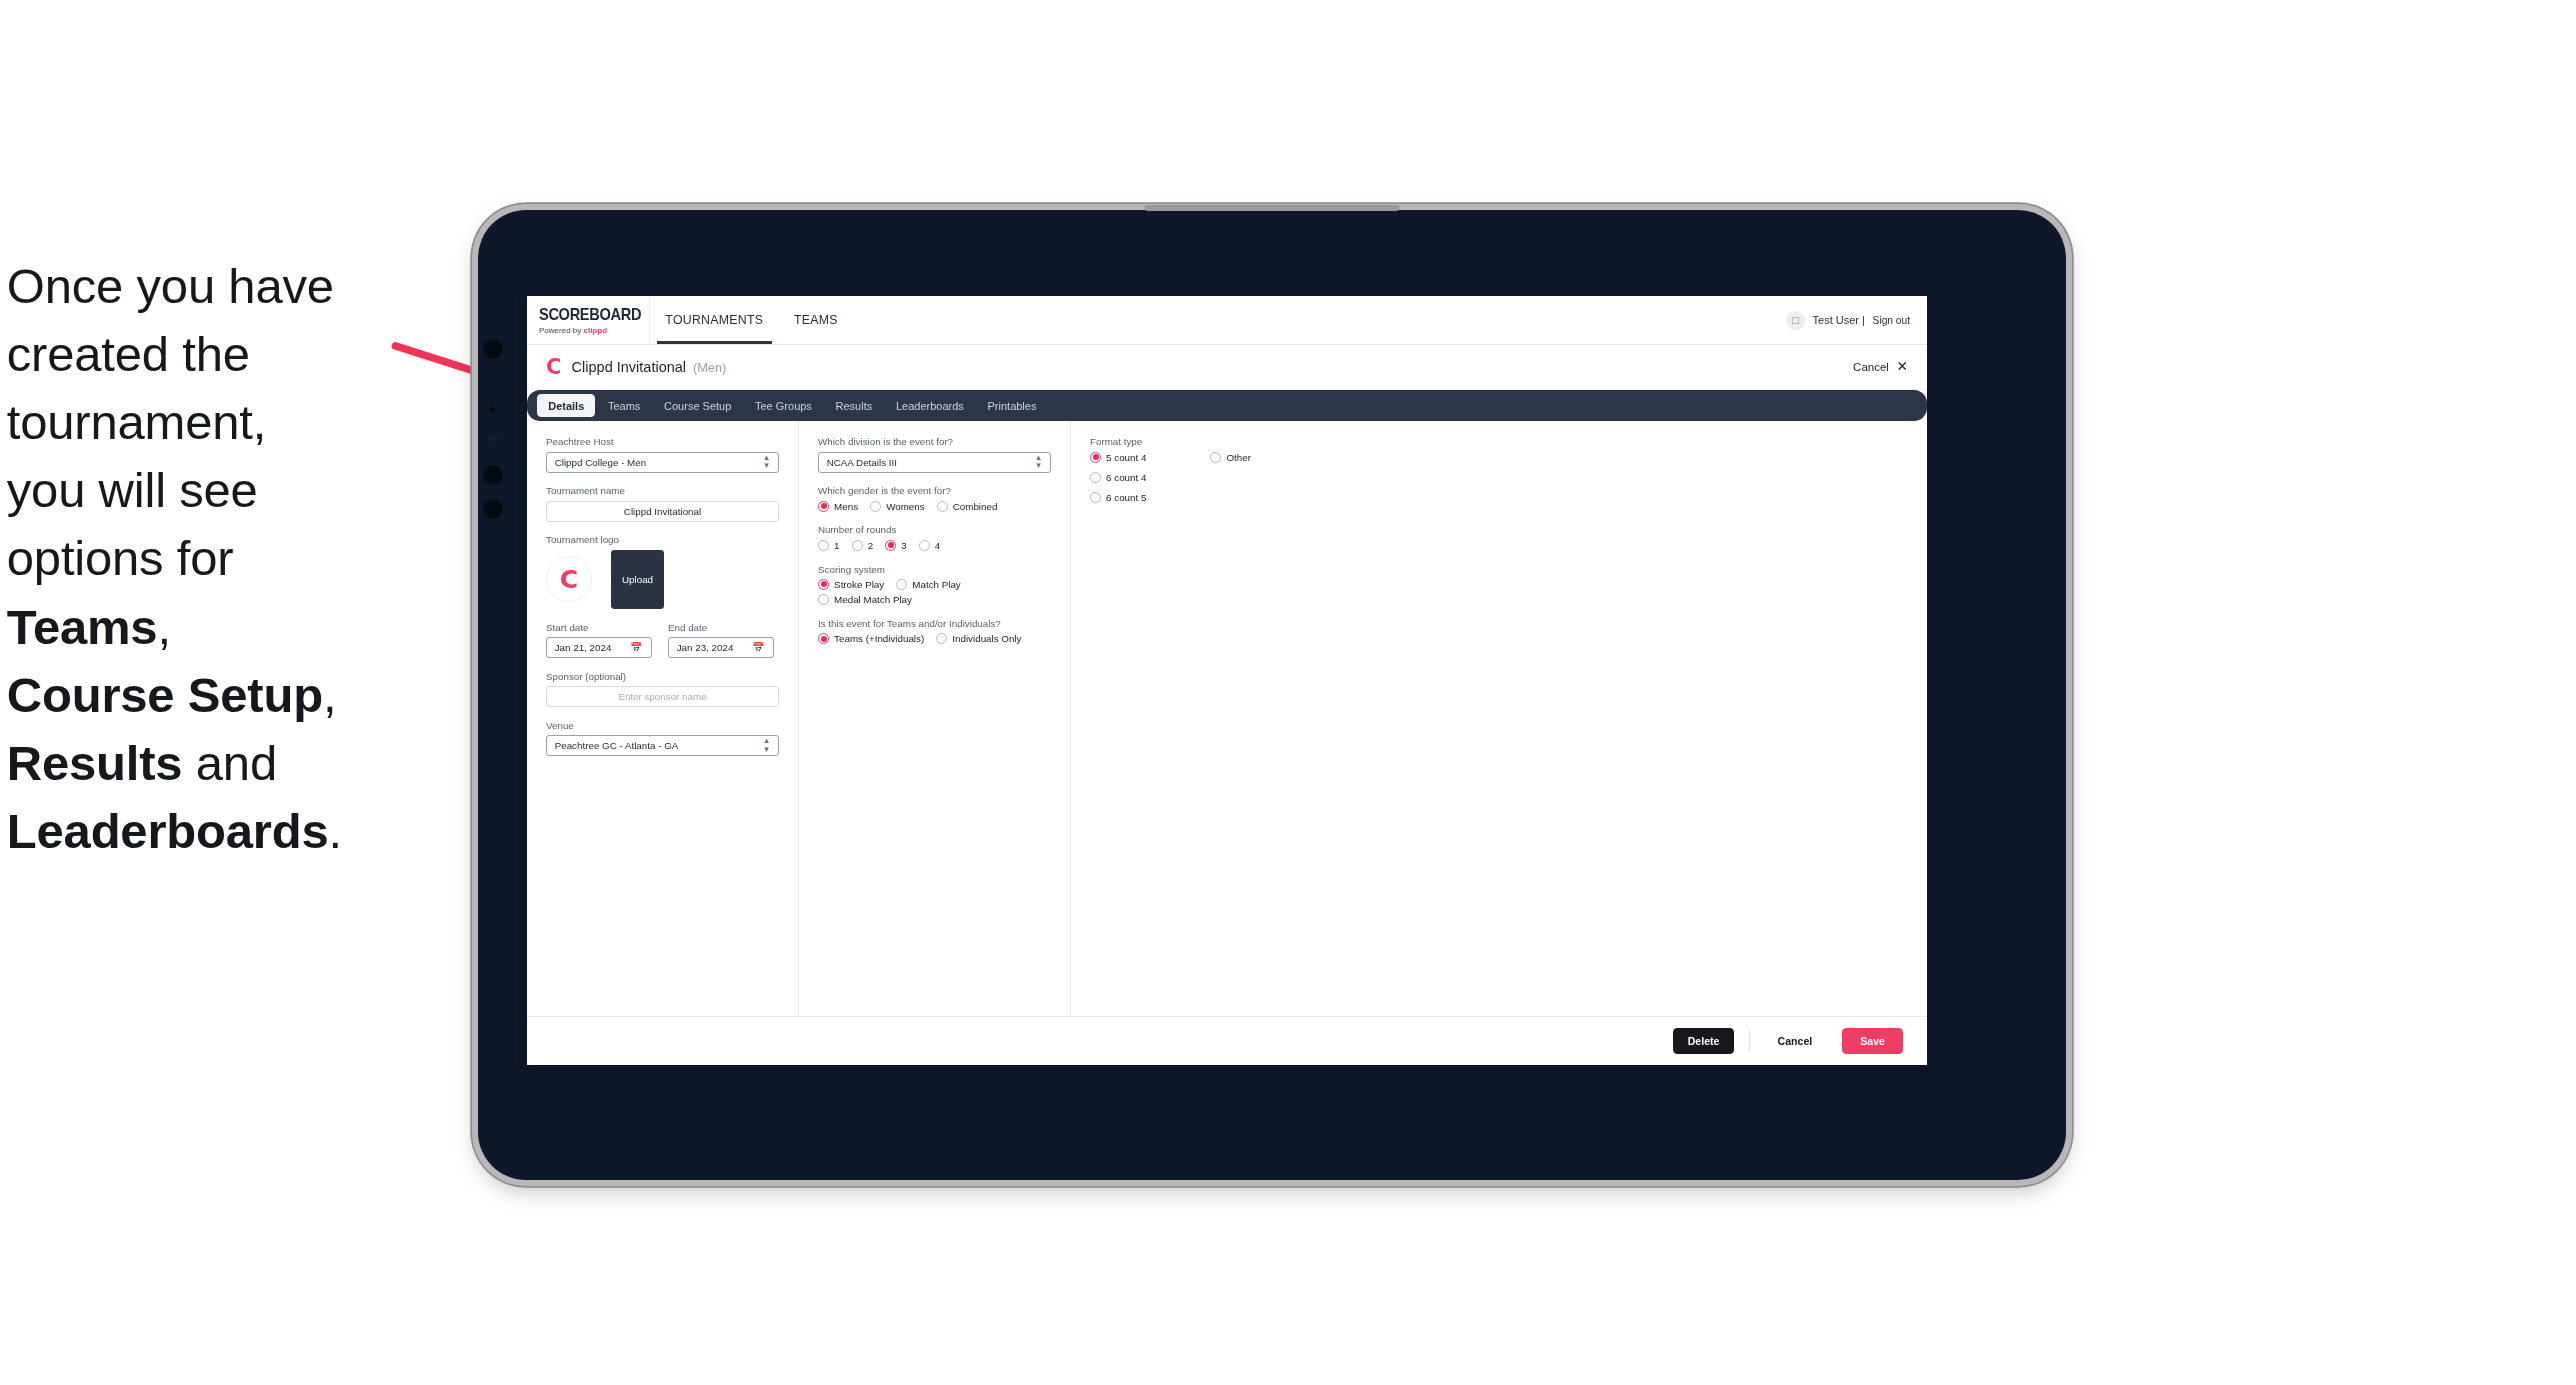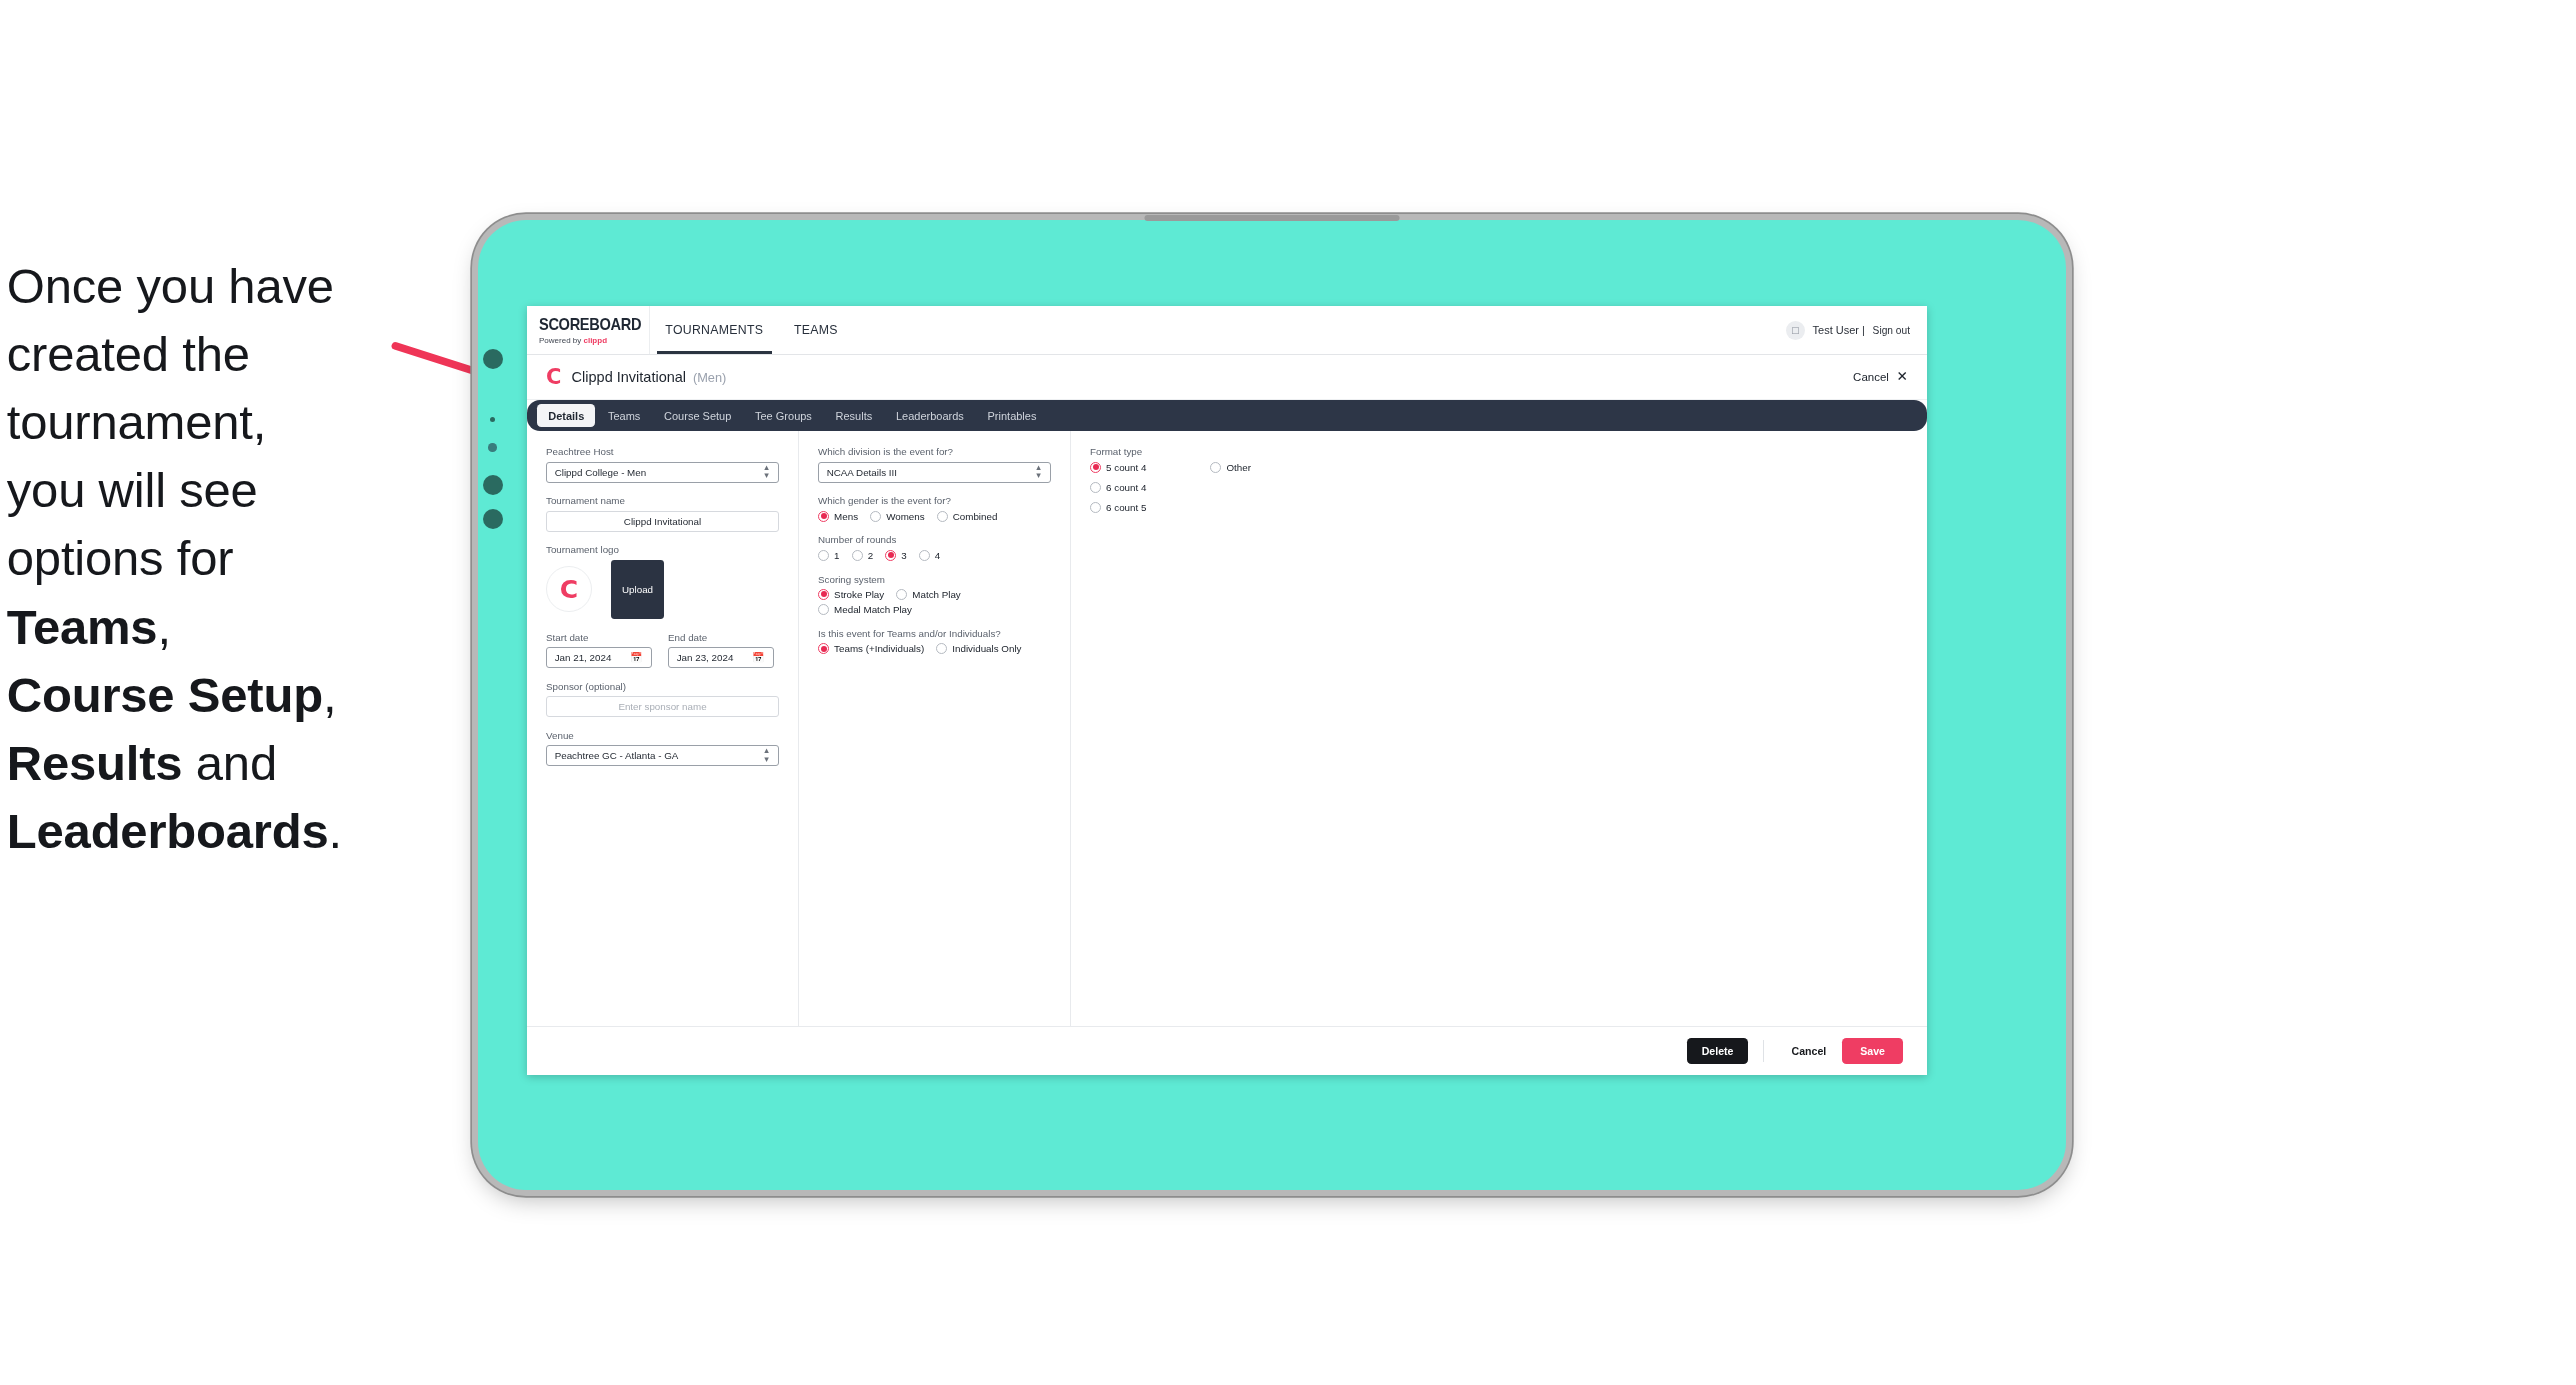--- a/index.html
+++ b/index.html
@@ -15,23 +15,23 @@
     font-size:49px; line-height:1.39; color:#16181c;
     letter-spacing:-0.2px;
   }
   #annotation b{font-weight:700;}
 
   
   #arrow{position:absolute;left:375px;top:323px;width:289px;height:136px;}
 
   
   #tablet{
-    position:absolute; left:478px; top:220px;
+    position:absolute; left:478px; top:210px;
     width:1588px; height:970px;
-    background:#5eead4;
+    background:#0f172a;
     border-radius:48px;
     box-shadow:0 0 0 6px #b8b8b8, 0 0 0 7.7px #8d8d8d, 0 8.5px 24px rgba(0,0,0,.28);
   }
   #tablet::before{ 
     content:""; position:absolute; left:50%; transform:translateX(-50%);
     top:-5.1px; width:255px; height:6px; background:#9a9a9a; border-radius:3.4px;
   }
   .edgedot{position:absolute;left:5.1px;background:#000;border-radius:50%;opacity:.55;}
 
   
@@ -169,21 +169,21 @@
     display:flex;align-items:center;justify-content:flex-end;gap:0;padding-right:24px;
   }
   #delbtn{
     background:#16181c;color:#fff;font-size:10.6px;font-weight:600;
     padding:6.8px 14.5px;border-radius:4.3px;cursor:pointer;
   }
   #fdiv{width:0.9px;height:22px;background:#dfe2e6;margin:0 15.3px;}
   #cancelbtn{font-size:10.6px;font-weight:600;color:#16181c;cursor:pointer;padding:6.8px 12px;}
   #savebtn{
     background:#ef3d63;color:#fff;font-size:10.6px;font-weight:600;
-    padding:6.8px 18px;border-radius:4.3px;cursor:pointer;margin-left:4px;
+    padding:6.8px 18px;border-radius:4.3px;cursor:pointer;margin-left:18px;
   }
 </style>
 </head>
 <body>
 
 <div id="annotation">
   <div>Once you have</div>
   <div>created the</div>
   <div>tournament,</div>
   <div>you will see</div>

